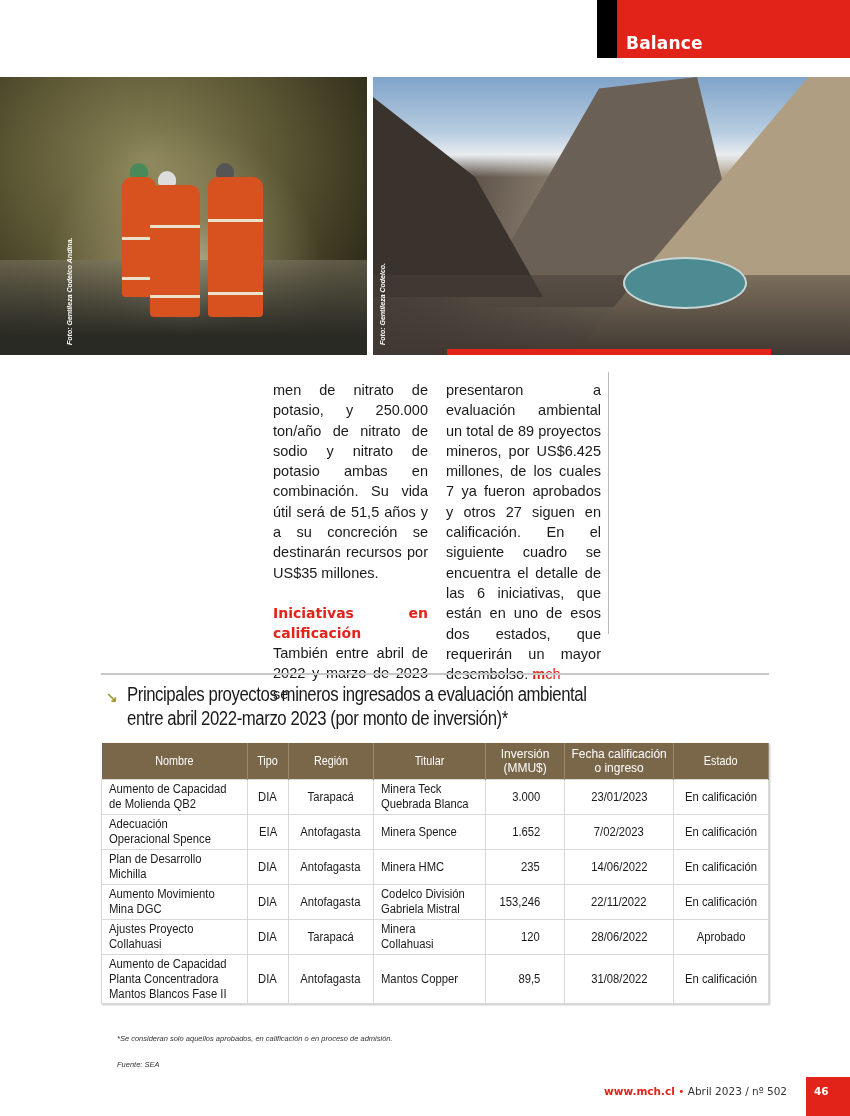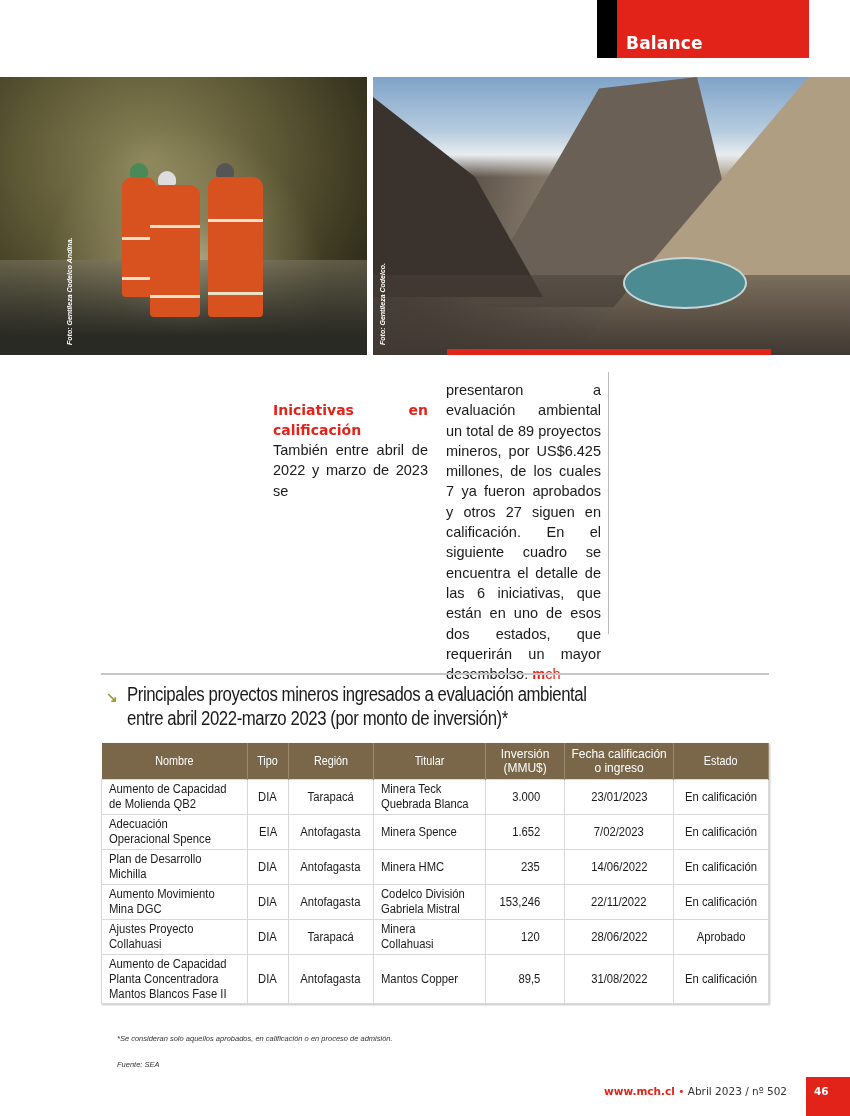--- a/index.html
+++ b/index.html
@@ -1,17 +1,17 @@
 <!DOCTYPE html>
 <html><head>
 <meta charset="utf-8">
 <style>
   html,body{margin:0;padding:0;background:#fff;}
   body{width:850px;height:1116px;position:relative;overflow:hidden;font-family:"Liberation Sans",sans-serif;color:#1a1a1a;}
-  .section-tab{position:absolute;left:597px;top:0;width:212px;height:58px;background:#e2231a;}
+  .section-tab{position:absolute;left:597px;top:0;width:253px;height:58px;background:#e2231a;}
   .section-tab .black{position:absolute;left:0;top:0;width:20px;height:58px;background:#000;}
   .section-tab .label{position:absolute;left:29px;top:33px;color:#fff;font-weight:bold;font-size:17px;letter-spacing:0.2px;font-family:"DejaVu Sans",sans-serif;}
 
   .photo{position:absolute;overflow:hidden;}
   .photo-left{left:0;top:77px;width:367px;height:278px;
     background:
       radial-gradient(ellipse at 50% 78%, rgba(230,225,200,0.85) 0%, rgba(180,170,130,0.4) 25%, rgba(0,0,0,0) 55%),
       radial-gradient(ellipse at 40% 30%, #8a8458 0%, #5f5a36 40%, #2f2c1a 80%),
       #2a2716;}
   .photo-left .floor{position:absolute;left:0;right:0;bottom:0;height:95px;background:linear-gradient(180deg,rgba(120,115,95,0.6),#2a2a24 80%);}
@@ -100,20 +100,21 @@
   <div class="mtn-right"></div>
   <div class="ground"></div>
   <div class="pond"></div>
   <div class="redbar"></div>
   <span class="photo-credit" style="left:6px;top:268px;">Foto: Gentileza Codelco.</span>
 </div>
 
 <div class="col c1">
 </div>
 <div class="col c2">
+  <p id="p1b">men de nitrato de potasio, y 250.000 ton/año de nitrato de sodio y nitrato de potasio ambas en combinación. Su vida útil será de 51,5 años y a su concreción se destinarán recursos por US$35 millones.</p>
   <span class="subhead">Iniciativas en calificación</span>
   <p id="p2a">También entre abril de 2022 y marzo de 2023 se</p>
 </div>
 <div class="col c3">
   <p><span id="p2b">presentaron a evaluación ambiental un total de 89 proyectos mineros, por US$6.425 millones, de los cuales 7 ya fueron aprobados y otros 27 siguen en calificación. En el siguiente cuadro se encuentra el detalle de las 6 iniciativas, que están en uno de esos dos estados, que requerirán un mayor desembolso.</span> <span class="mch-m">m</span><span class="mch-ch">ch</span></p>
 </div>
 
 <div class="vrule"></div>
 <div class="caption">
 </div>

